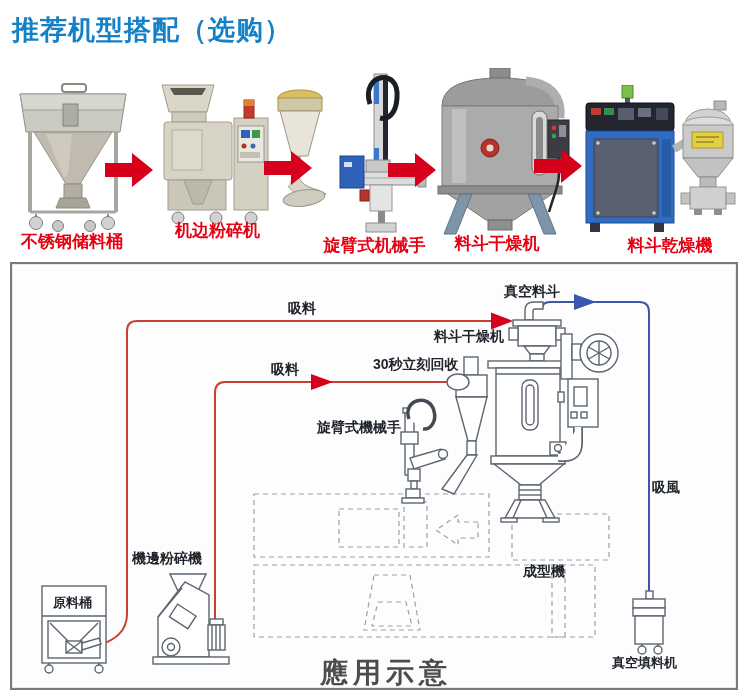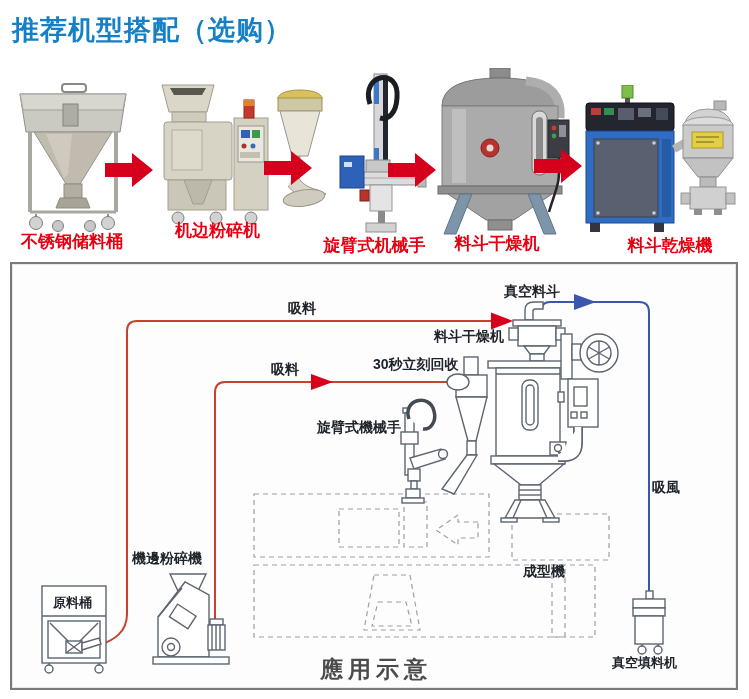--- a/index.html
+++ b/index.html
@@ -21,21 +21,21 @@
   
   .diagram-panel{
     left:10px;top:262px;width:724px;height:424px;background:#fdfdfd;
     border:2px solid #7a7a7a;box-shadow:inset 0 0 0 1px #e8e8e8;
   }
   .dlbl{
     position:absolute;font-weight:bold;color:#20252c;font-size:14px;white-space:nowrap;text-align:right;
   }
   .dlbl-small{font-size:13px;}
   .diagram-caption{
-    position:absolute;font-size:23px;font-weight:bold;color:#4c4c4c;
+    position:absolute;font-size:28px;font-weight:bold;color:#4c4c4c;
     letter-spacing:5px;white-space:nowrap;
   }
   svg{display:block;}
 </style>
 </head>
 <body>
 
 <div class="abs page-title">推荐机型搭配（选购）</div>
 
 <div class="abs" style="left:0;top:60px;width:749px;height:200px;">

